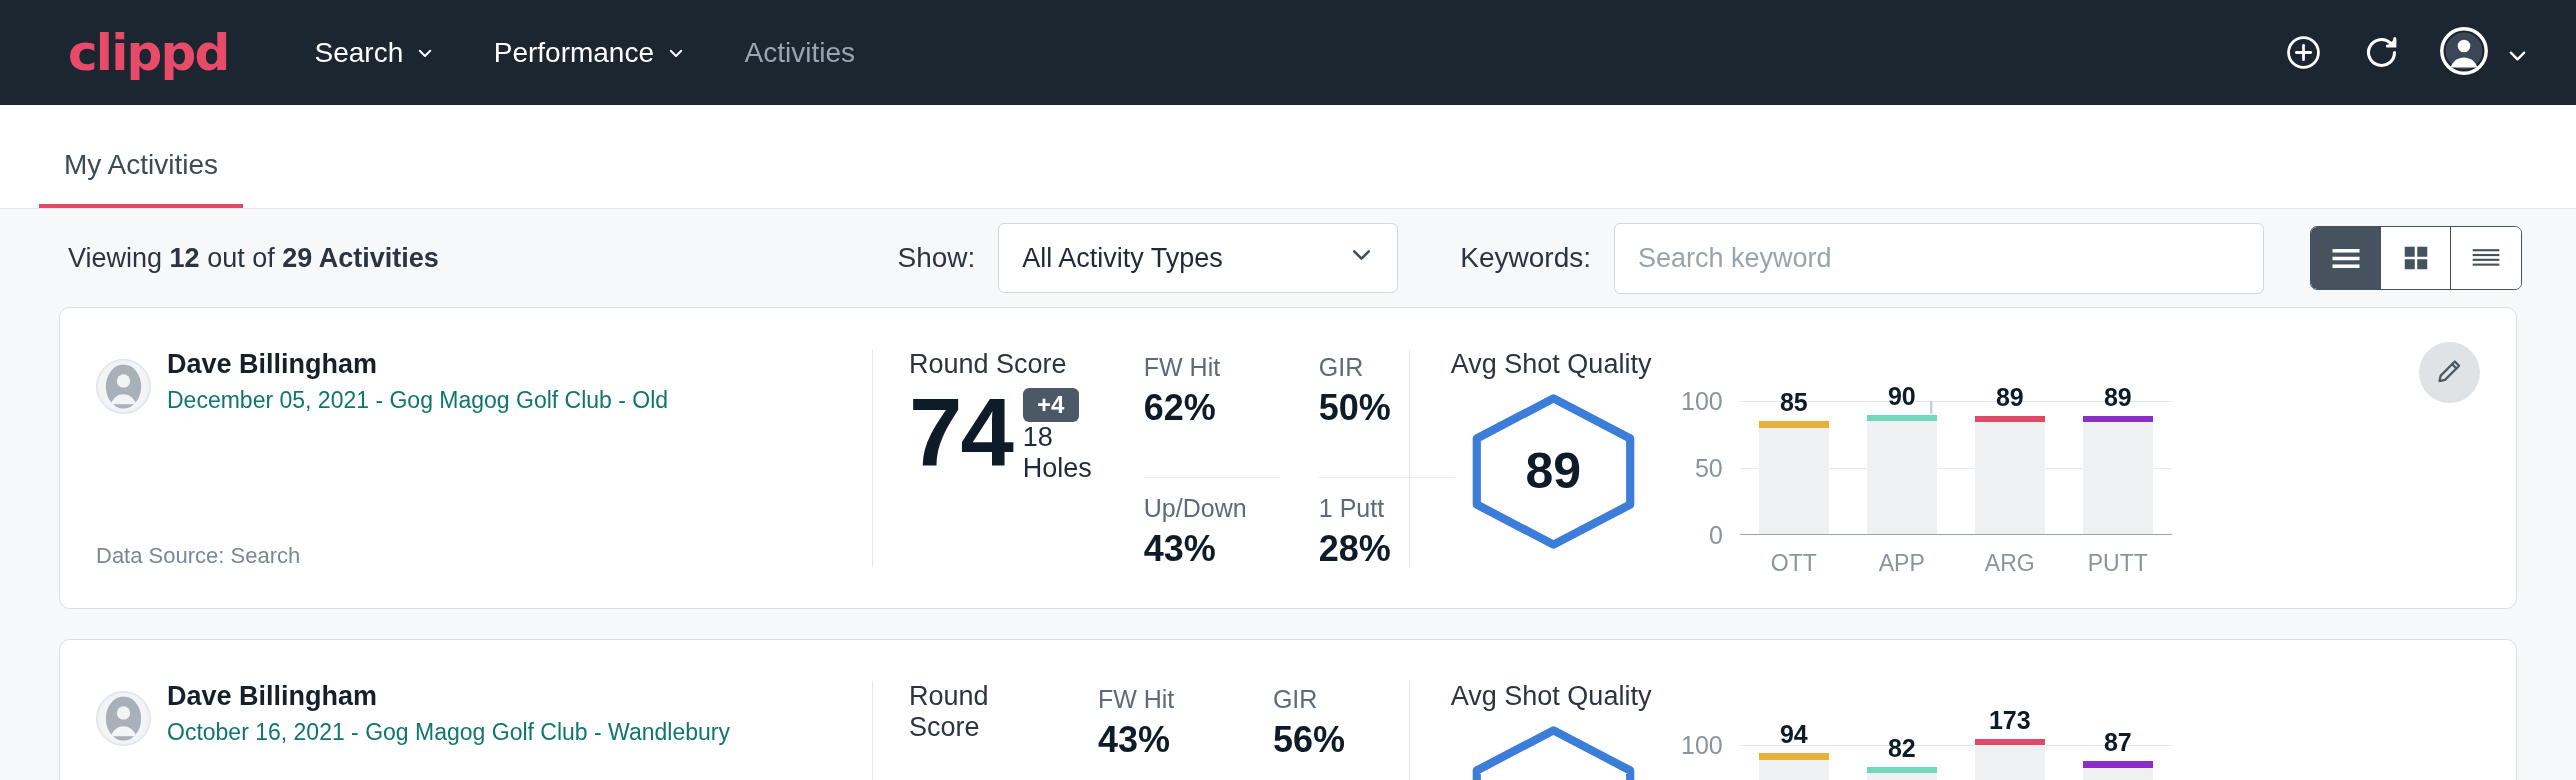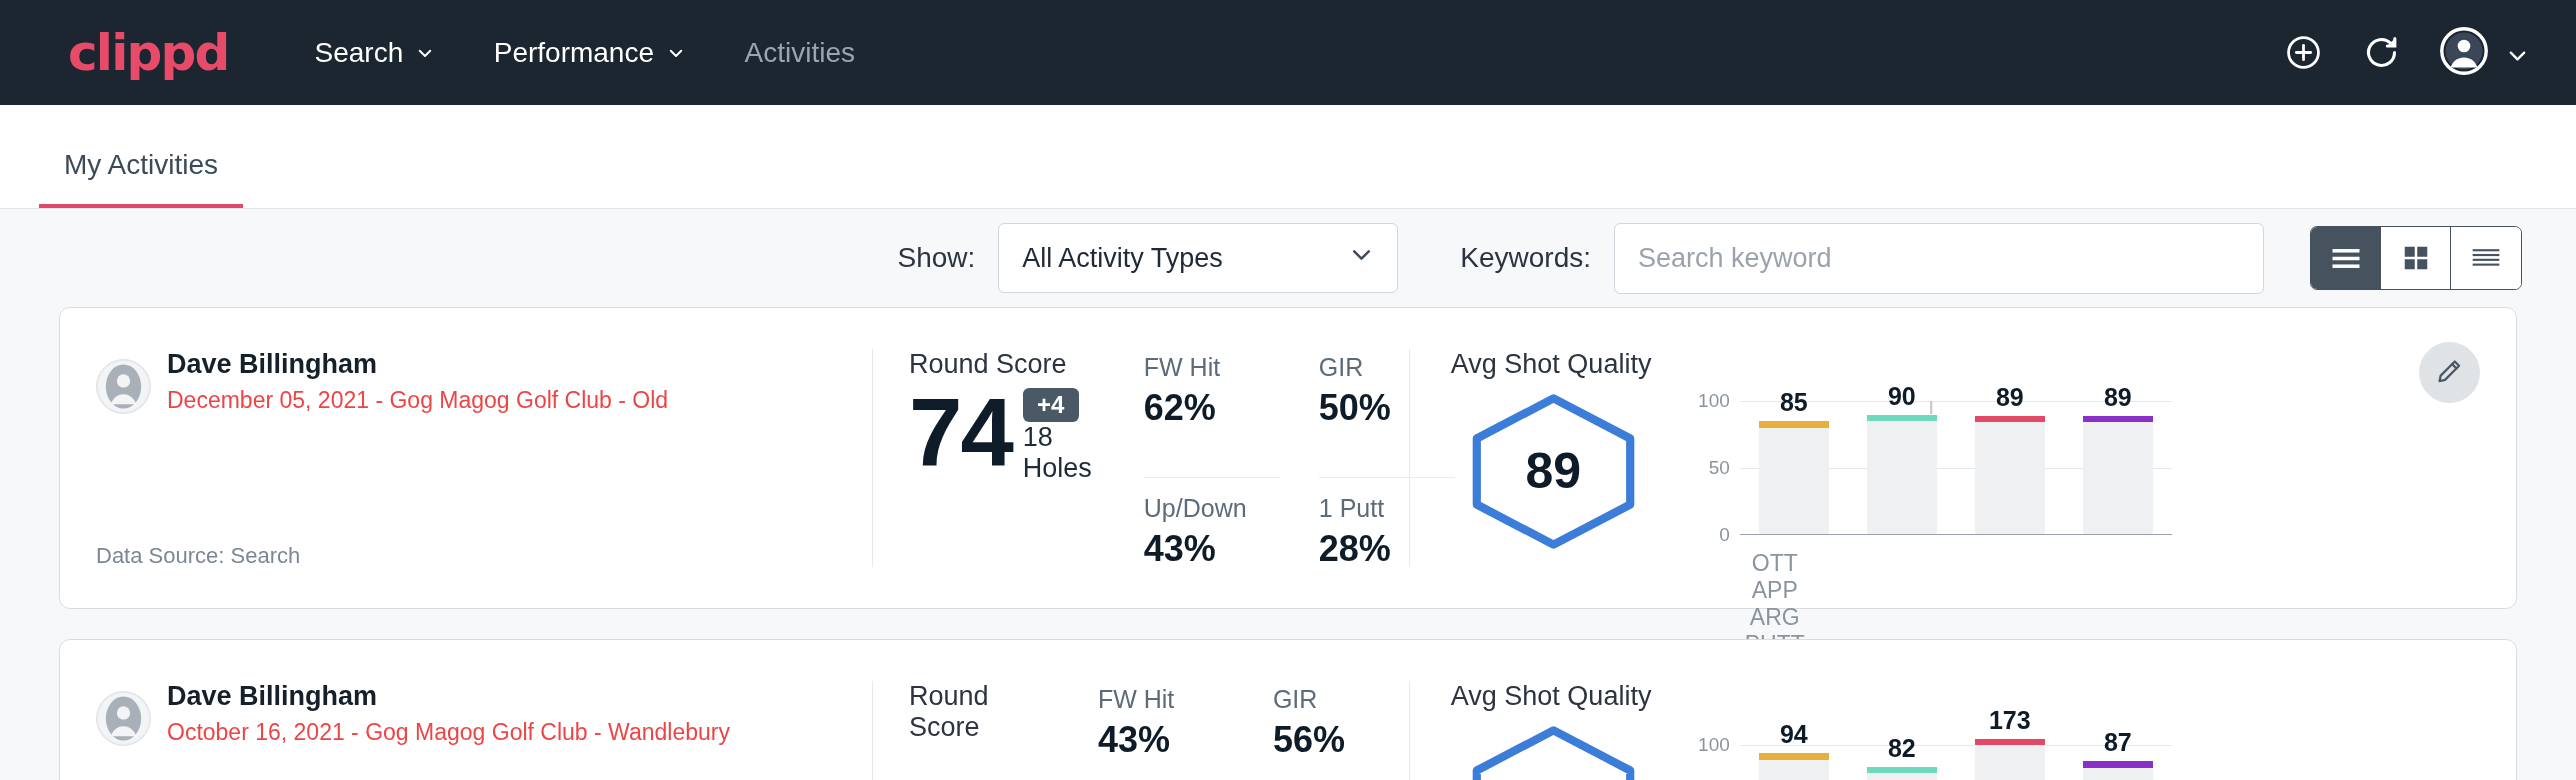--- a/index.html
+++ b/index.html
@@ -134,21 +134,21 @@
   .col-c { flex: 1; padding: 41px 0 0 41px; position: relative; }
 
   .who { display: flex; align-items: flex-end; gap: 16px; }
   .avatar-circle {
     width: 55px; height: 55px; border-radius: 50%;
     background: #e9ecef; border: 0.9px solid #dfe3e7;
     display:flex; align-items:center; justify-content:center;
     flex-shrink: 0; overflow:hidden;
   }
   .who-name { font-size: 27px; font-weight: 700; color: #16202b; line-height: 1.15; }
-  .who-sub { font-size: 23px; color: #ef4444; margin-top: 7.1px; }
+  .who-sub { font-size: 23px; color: #0f766e; margin-top: 7.1px; }
   .card-title { font-size: 41px; font-weight: 400; color: #16202b; margin-top: 39px; }
   .data-source { font-size: 22px; color: #7b8794; position: absolute; bottom: 39px; left: 36px; }
 
   .sec-label { font-size: 27px; color: #2b3440; }
   .score-row { display: flex; align-items: flex-end; margin-top: 5.4px; }
   .score-num { font-size: 96px; font-weight: 700; color: #0e1b28; line-height: 1; letter-spacing: -1.8px; }
   .score-stack { display: flex; flex-direction: column; justify-content: space-between; height: 93px; margin-left: 10.7px; padding-bottom: 1.8px; }
   .badge {
     align-self: flex-start;
     background: #4b5866; color: #fff;
@@ -164,29 +164,29 @@
   .stat-value { font-size: 36px; font-weight: 700; color: #0e1b28; margin-top: 5.4px; }
 
   .quality-wrap { display: flex; align-items: flex-start; }
   .hexbox { width: 205px; margin-top: 12.5px; display:flex; align-items:center; justify-content:center; position:relative; }
   .hexnum { position:absolute; font-size: 50px; font-weight: 700; color: #0e1b28; }
 
   
   .chart { margin-left: 34px; margin-top: 21.4px; width: 482px; position: relative; }
   .chart-area { position: relative; height: 134px; display: flex; }
   .y-axis { width: 50px; position: relative; }
-  .ytick { position: absolute; right: 10px; font-size: 19px; color: #8a949e; transform: translateY(-50%); }
+  .ytick { position: absolute; right: 17px; font-size: 25px; color: #8a949e; transform: translateY(-50%); }
   .plot { flex: 1; position: relative; border-bottom: 1.8px solid #9aa3ac; }
   .gridline { position: absolute; left: 0; right: 0; height: 0.9px; background: #e6e9ec; }
   .bars { position: absolute; left: 0; right: 0; bottom: 0; top: 0; display: flex; justify-content: space-around; align-items: flex-end; }
   .bar-col { width: 70px; position: relative; height: 100%; display:flex; flex-direction:column; justify-content:flex-end; }
   .bar-val { position: absolute; left: 0; right: 0; text-align: center; font-size: 25px; font-weight: 700; color: #0e1b28; }
   .bar-body { background: #eff0f1; width: 100%; position: relative; }
   .bar-cap { position: absolute; top: 0; left: 0; right: 0; height: 6.2px; }
-  .x-labels { display: flex; justify-content: space-around; padding-left: 50px; margin-top: 14.3px; flex-direction: column; }
+  .x-labels { display: flex; justify-content: space-around; padding-left: 50px; margin-top: 14.3px; }
   .x-label { width: 70px; text-align: center; font-size: 23px; color: #8a949e; }
   .tickmark { position: absolute; top: 0; left: 50%; width: 1.8px; height: 12.5px; background: #c6ccd2; transform: translateX(-50%); }
 
   .edit-btn {
     position: absolute; top: 34px; right: 36px;
     width: 61px; height: 61px; border-radius: 50%;
     background: #dfe3e6;
     display:flex; align-items:center; justify-content:center;
     cursor: pointer;
   }
@@ -252,20 +252,23 @@
   </div>
 </div>
 
 <div class="tabstrip">
   <div class="tab active">
     <span>My Activities</span>
   </div>
 </div>
 
 <div class="filterbar">
+  <div class="viewing">
+    <span>Viewing </span><b>12</b><span> out of </span><b>29 Activities</b>
+  </div>
 
   <div class="filter-mid">
     <span class="flabel">Show:</span>
     <div class="select-box">
       <span class="sv">All Activity Types</span>
       <span>
         <svg width="25" height="25" viewBox="0 0 24 24" fill="none" stroke="#3f4b58" stroke-width="2.4" stroke-linecap="round" stroke-linejoin="round">
             <polyline points="5,9 12,16 19,9"></polyline>
           </svg>
       </span>

